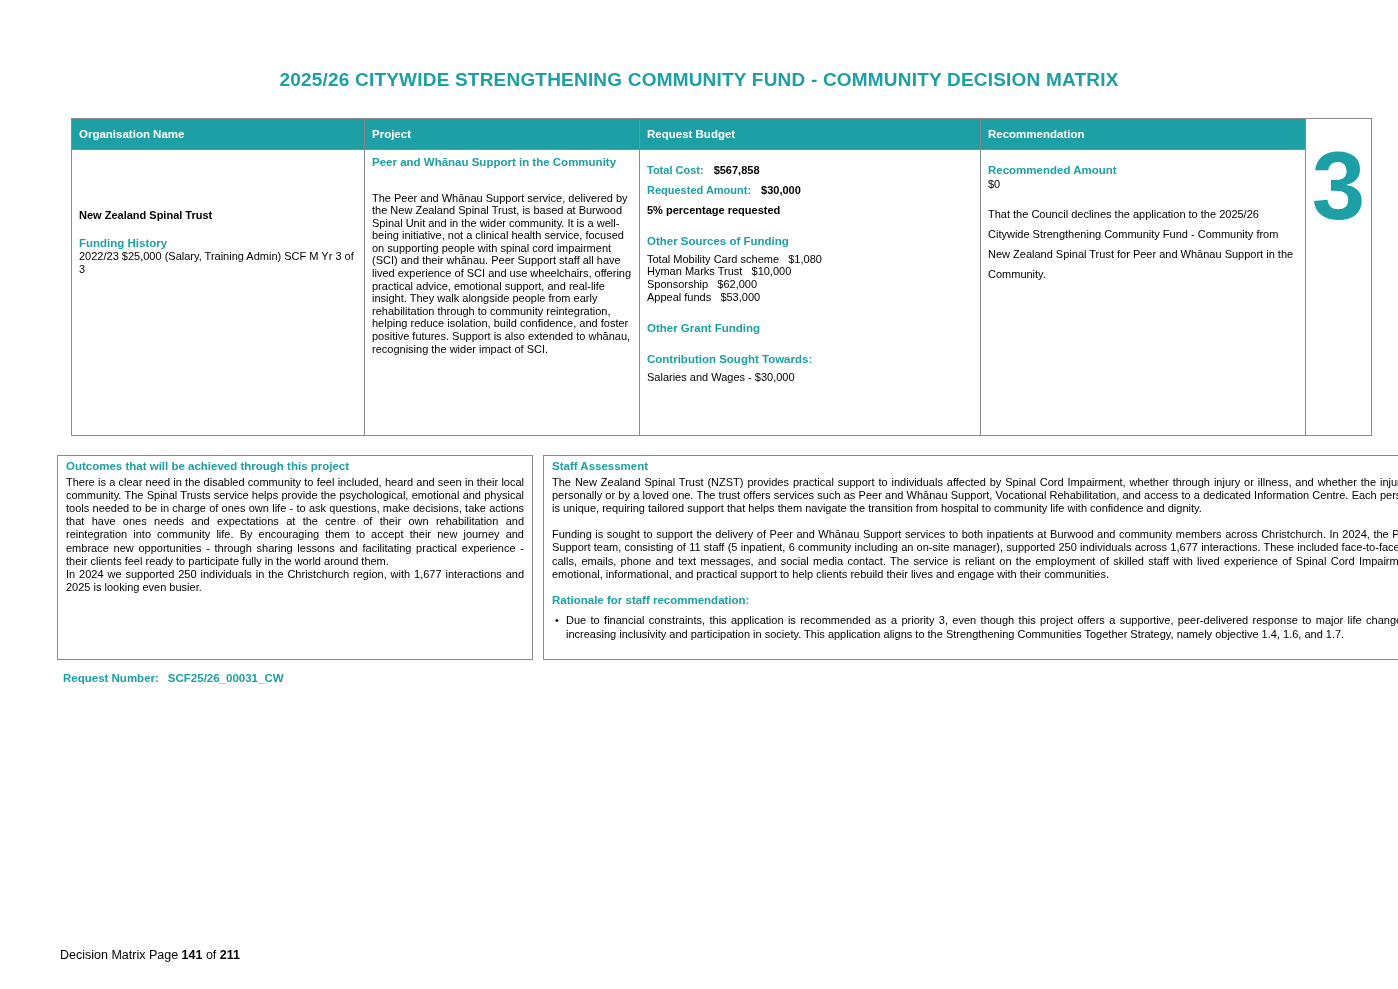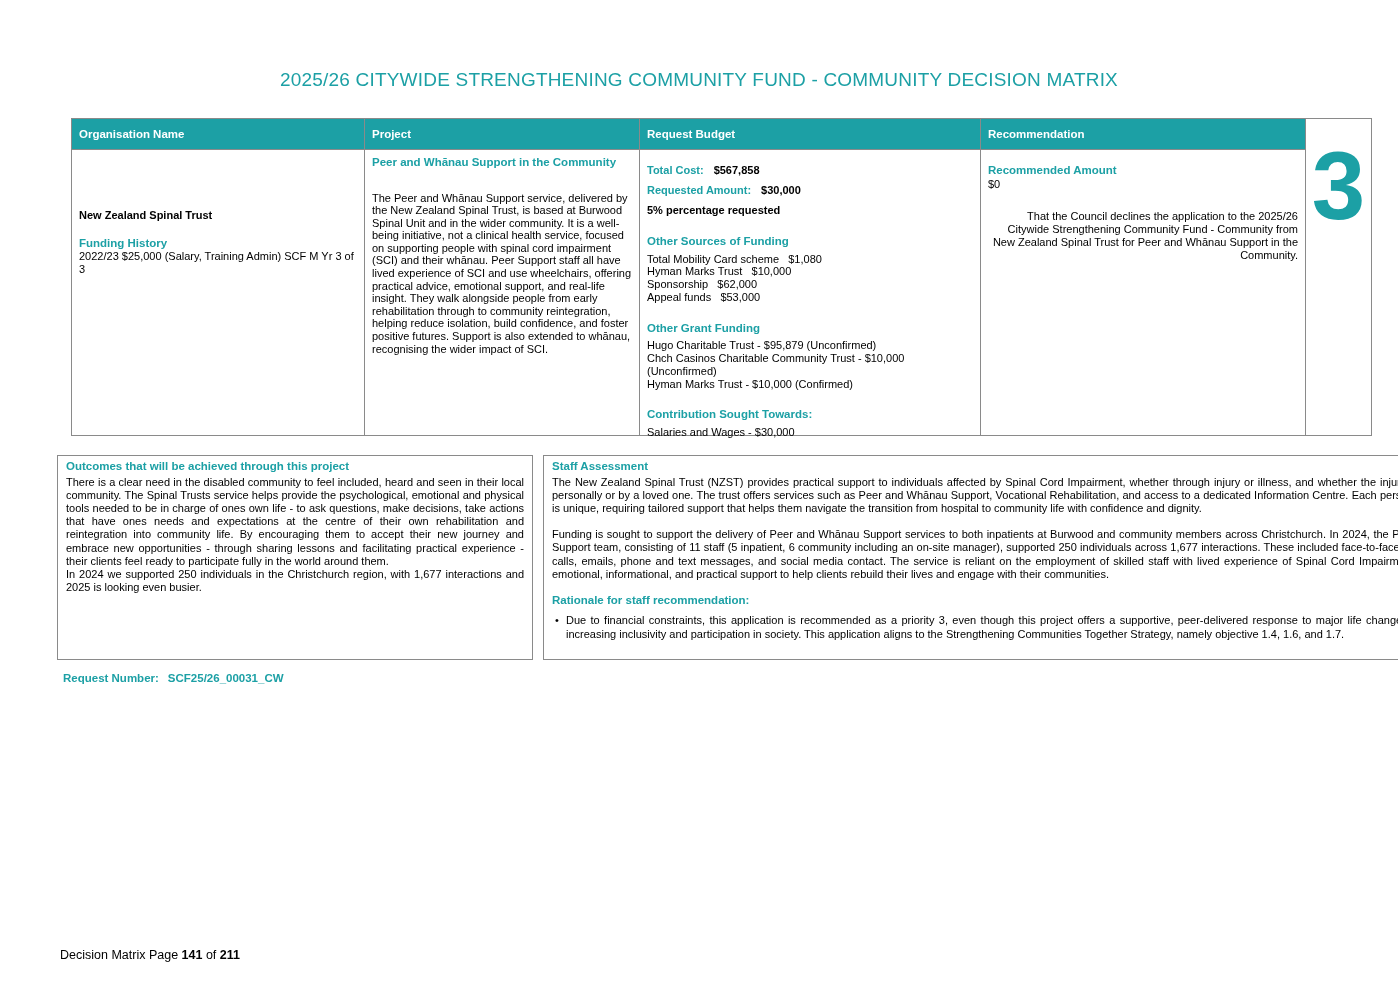--- a/index.html
+++ b/index.html
@@ -5,21 +5,21 @@
   * { margin:0; padding:0; box-sizing:border-box; }
   html,body { background:#ffffff; }
   body {
     width:1398px; height:989px; position:relative;
     font-family:"Liberation Sans", sans-serif; color:#000;
   }
   :root { --teal:#1CA0A5; --border:#8a8a8a; }
 
   .page-title {
     position:absolute; top:69px; left:0; width:100%;
-    text-align:center; font-size:19px; font-weight:normal; color:var(--teal);
+    text-align:center; font-size:19px; font-weight:bold; color:var(--teal);
     letter-spacing:0.2px;
   }
 
   
   .matrix-table {
     position:absolute; left:71px; top:118px; width:1301px;
     display:grid;
     grid-template-columns:293px 275px 341px 325px 66px;
     grid-template-rows:31px 286px;
     border-top:1px solid var(--border);
@@ -44,21 +44,21 @@
   .project-cell .proj-desc { margin-top:22px; }
 
   .budget-cell { padding-top:14px; }
   .budget-line { font-weight:bold; margin-top:7px; line-height:13px; }
   .budget-line:first-child { margin-top:0; }
   .budget-line .lab { color:var(--teal); margin-right:10px; }
   .sec-label { margin-top:18px; }
   .sec-items { margin-top:4px; line-height:12.8px; }
 
   .rec-cell { padding-top:14px; }
-  .rec-cell .rec-text { margin-top:20px; line-height:13px;text-align:right; }
+  .rec-cell .rec-text { margin-top:14px; line-height:20px; }
 
   .priority-cell {
     grid-column:5; grid-row:1 / 3; background:#fff;
     display:flex; justify-content:center; align-items:flex-start;
     border-right:1px solid var(--border); border-bottom:1px solid var(--border);
   }
   .priority-num {
     font-size:96px; line-height:78px; font-weight:bold; color:var(--teal);
     padding-top:28px;
   }
@@ -123,25 +123,20 @@
 
     <div class="tlabel sec-label">Other Sources of Funding</div>
     <div class="sec-items">
       <div class="pre">Total Mobility Card scheme   $1,080</div>
       <div class="pre">Hyman Marks Trust   $10,000</div>
       <div class="pre">Sponsorship   $62,000</div>
       <div class="pre">Appeal funds   $53,000</div>
     </div>
 
     <div class="tlabel sec-label">Other Grant Funding</div>
-    <div class="sec-items">
-      <div>Hugo Charitable Trust - $95,879 (Unconfirmed)</div>
-      <div>Chch Casinos Charitable Community Trust - $10,000 (Unconfirmed)</div>
-      <div>Hyman Marks Trust - $10,000 (Confirmed)</div>
-    </div>
 
     <div class="tlabel sec-label">Contribution Sought Towards:</div>
     <div class="sec-items">Salaries and Wages - $30,000</div>
   </div>
 
   <div class="cell td rec-cell">
     <div class="tlabel">Recommended Amount</div>
     <div>$0</div>
     <div class="rec-text">That the Council declines the application to the 2025/26 Citywide Strengthening Community Fund - Community from New Zealand Spinal Trust for Peer and Whānau Support in the Community.</div>
   </div>

